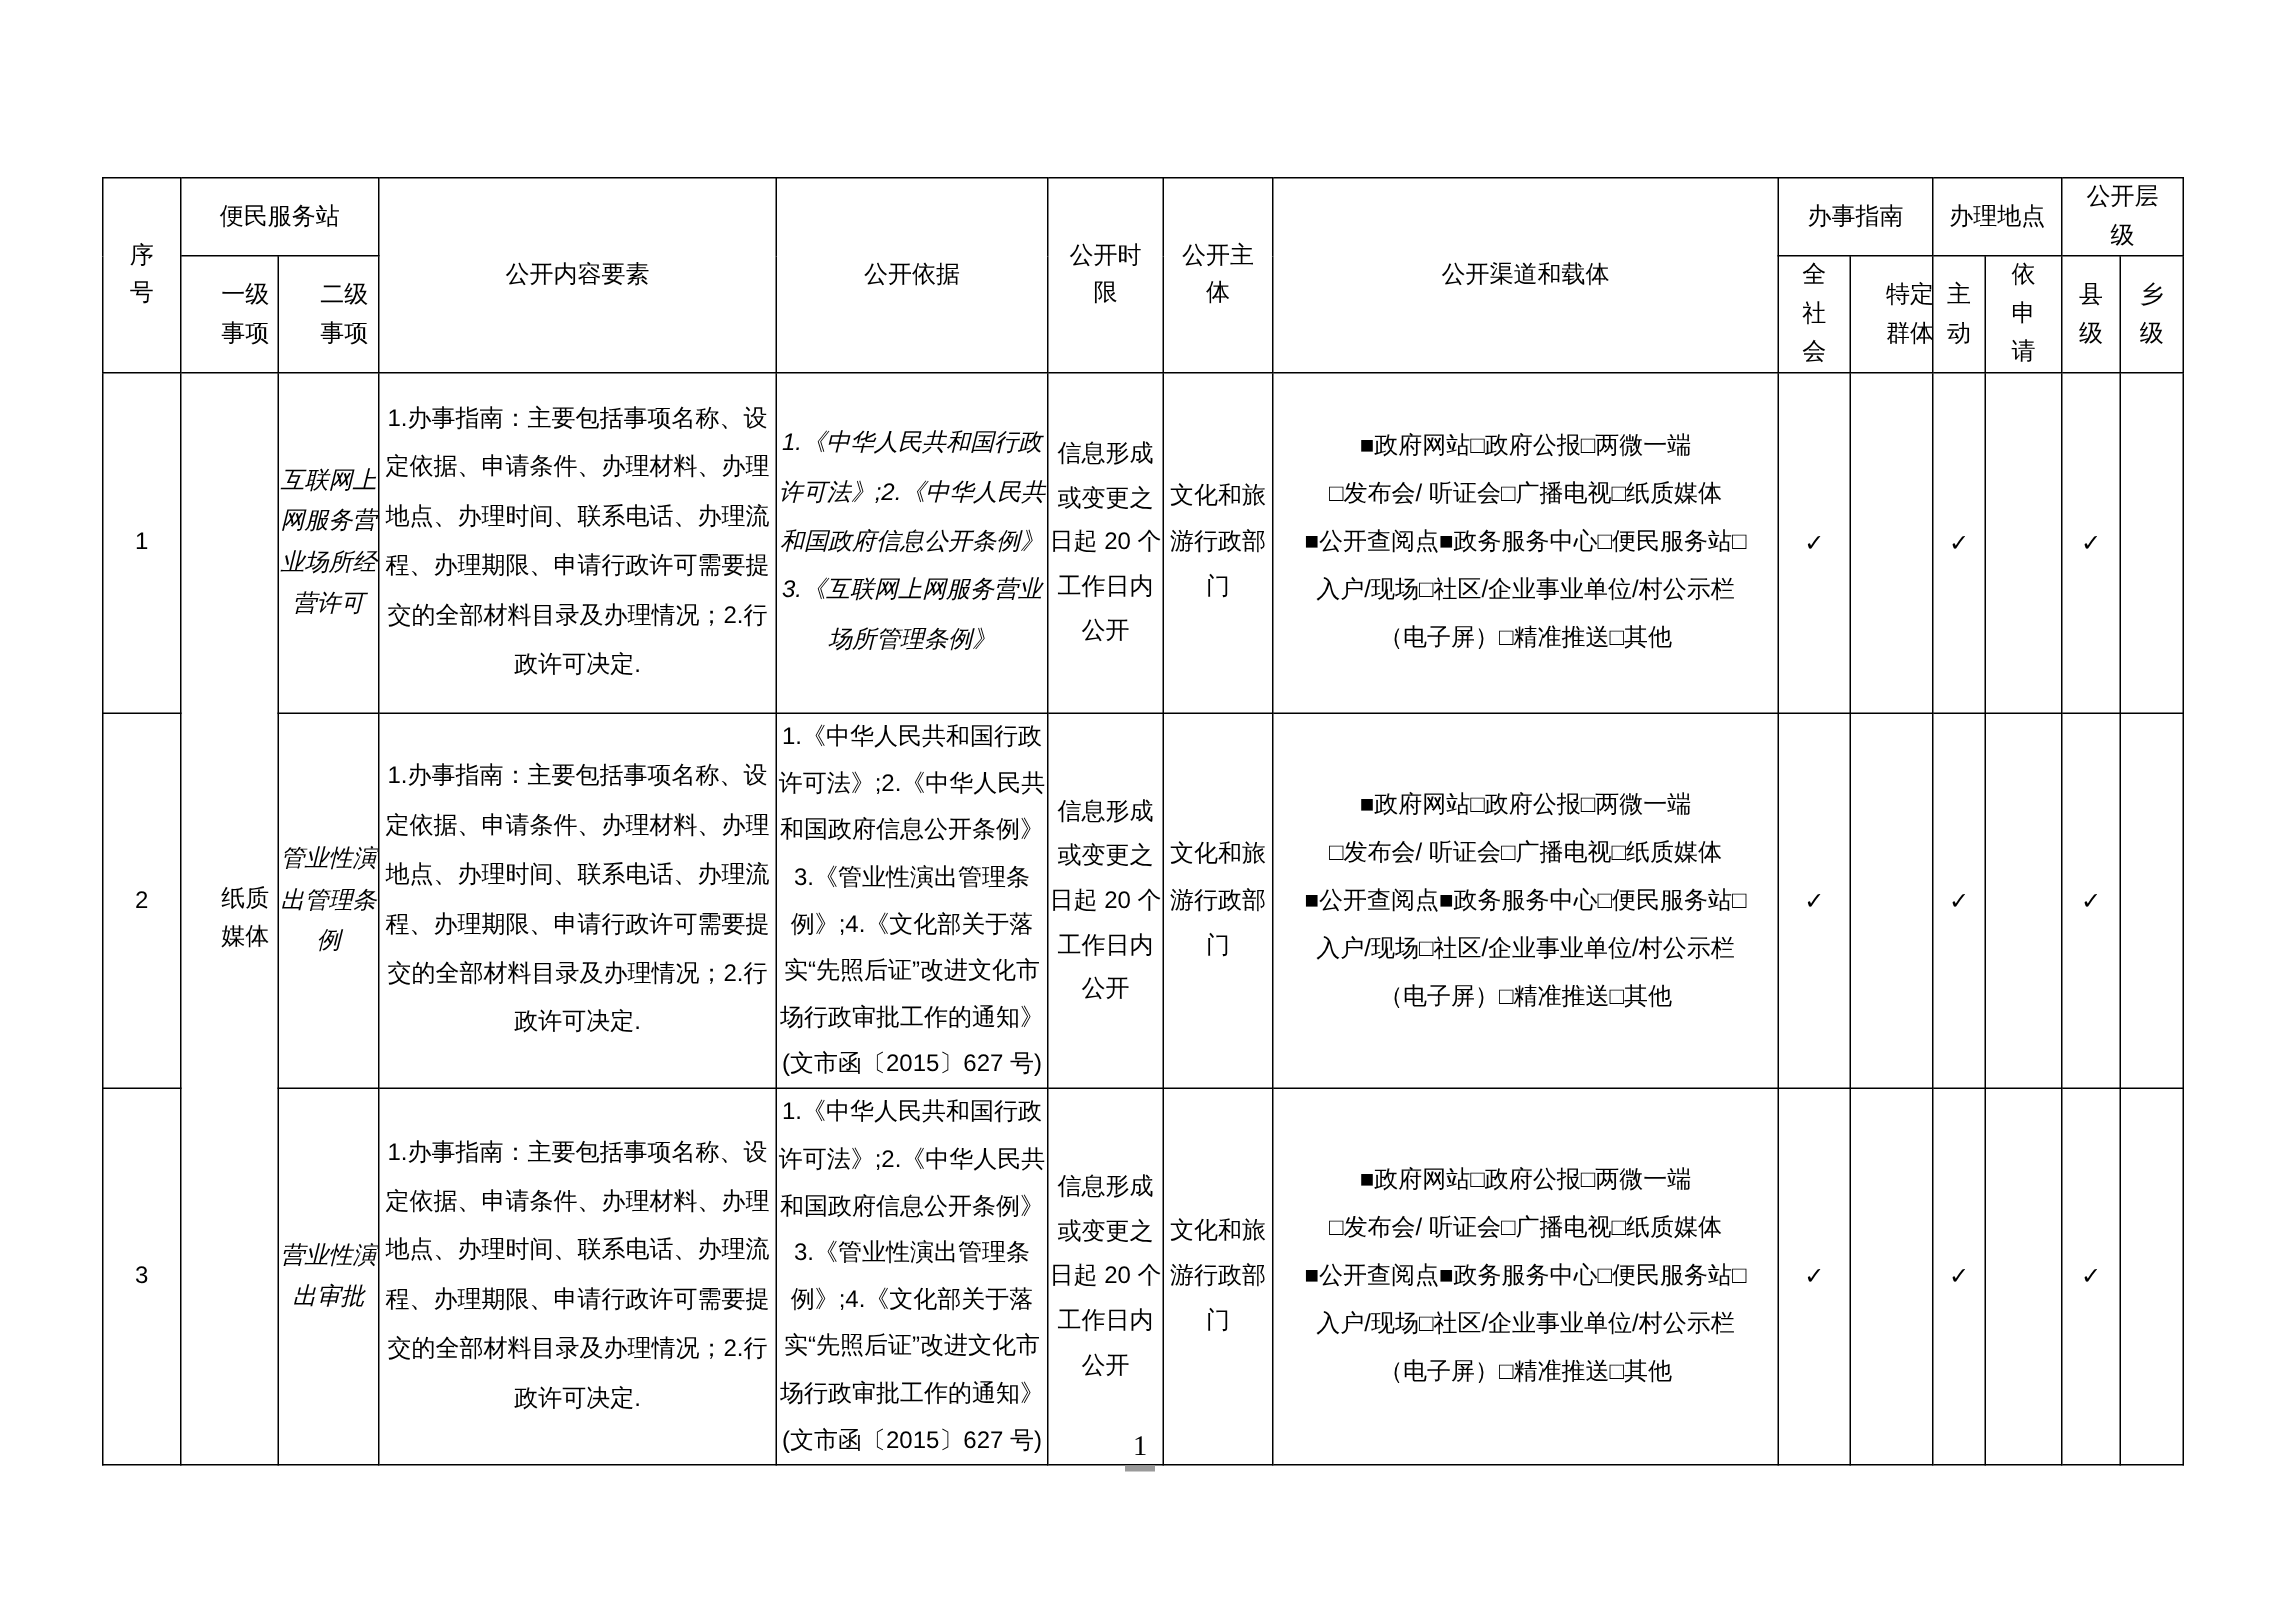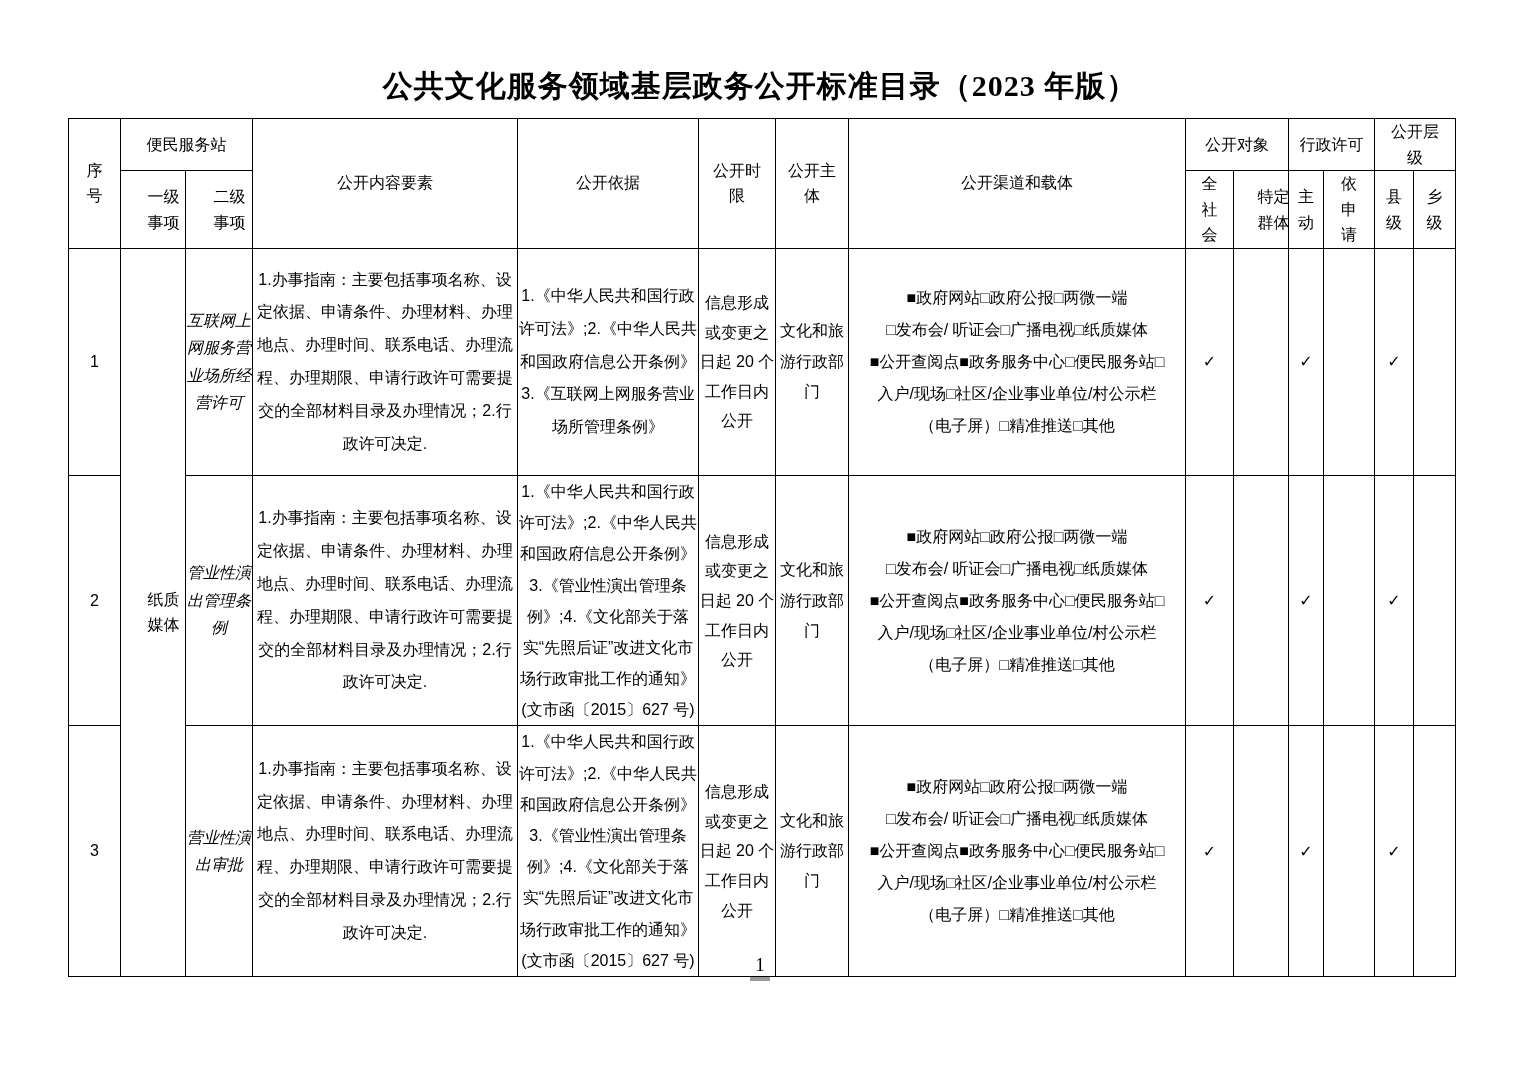--- a/index.html
+++ b/index.html
@@ -12,36 +12,35 @@
             border-collapse:collapse;table-layout:fixed;}
   table.std td{border:1px solid #000;text-align:center;vertical-align:middle;
                font-size:16px;padding:0;overflow:hidden;}
   .v{display:inline-block;line-height:1.6;vertical-align:middle;}
   .w1{width:1.15em;} .w2{width:2.3em;margin-left:21px;} .w3{width:3.3em;}
   .hdrA{line-height:1.5;}
   .num{font-size:16px;}
   .item1{padding:0 14px;line-height:1.9;}
   .item2{padding:0 16px;line-height:1.72;font-style:italic;}
   .content{padding:0 8px;text-align:justify;text-align-last:center;line-height:2.05;border-radius:22px;}
-  .basis-lg{padding:0 6px;font-size:15.5px;text-align:justify;text-align-last:center;line-height:2.05;}
+  .basis-lg{padding:0 6px;font-size:15.5px;text-align:justify;text-align-last:center;line-height:2.05;font-style:italic;}
   .basis-sm{padding:0 5px;font-size:12.5px;text-align:justify;text-align-last:center;line-height:1.95;}
   .time{padding:0 9px;line-height:1.85;margin-top:14px;}
   .subject{padding:0 8px;line-height:1.9;}
   .channels{line-height:2.0;padding:0 4px;}
   .check{font-size:15px;}
   .pagenum{position:absolute;top:954px;left:0;width:100%;text-align:center;
            font-family:"Liberation Serif","DejaVu Serif",serif;font-size:19px;}
   .pagenum-bar{width:20px;height:4px;background:#9a9a9a;margin:1px auto 0;}
 </style>
 </head>
 <body>
 
 <div class="page">
 
-  <div class="title">公共文化服务领域基层政务公开标准目录（2023 年版）</div>
 
   <table class="std">
     <colgroup>
       <col style="width:52px">
         <col style="width:65px">
         <col style="width:67px">
       <col style="width:265px">
         <col style="width:181px">
         <col style="width:77px">
       <col style="width:73px">
@@ -62,22 +61,22 @@
       <td colspan="2" class="hdrA">便民服务站</td>
       <td rowspan="2">公开内容要素</td>
       <td rowspan="2">公开依据</td>
       <td rowspan="2">
         <span class="v w3">公开时限</span>
       </td>
       <td rowspan="2">
         <span class="v w3">公开主体</span>
       </td>
       <td rowspan="2">公开渠道和载体</td>
-      <td colspan="2" class="hdrA">公开对象</td>
-      <td colspan="2" class="hdrA">行政许可</td>
+      <td colspan="2" class="hdrA">办事指南</td>
+      <td colspan="2" class="hdrA">办理地点</td>
       <td colspan="2" class="hdrA">
         <span class="v w3">公开层级</span>
       </td>
     </tr>
 
     <tr style="height:68px">
       <td>
         <span class="v w2">一级事项</span>
       </td>
       <td>

